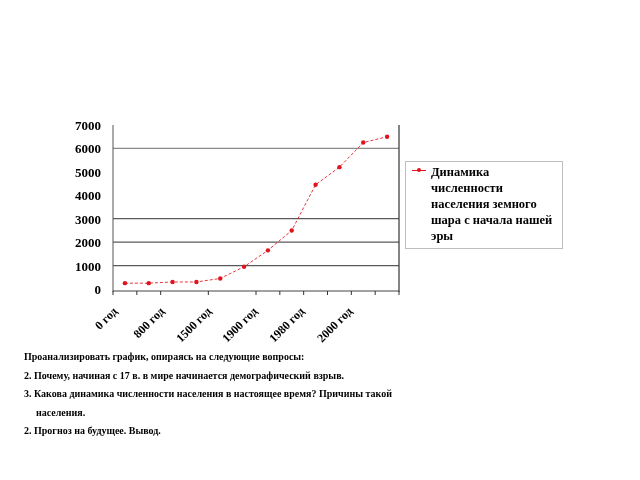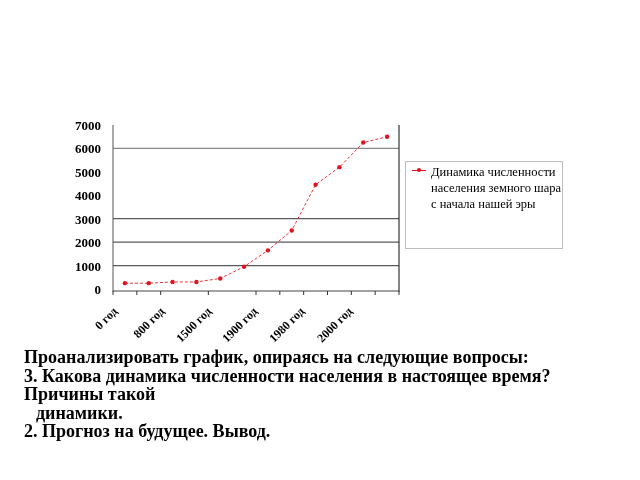--- a/index.html
+++ b/index.html
@@ -8,24 +8,24 @@
   .title { position:absolute; left:40px; top:52px; width:560px; text-align:center;
            font-weight:bold; font-size:15px; line-height:20px; letter-spacing:0.2px; }
   svg.chart { position:absolute; left:0; top:0; }
   .ytick { font-family:"Liberation Serif","DejaVu Serif",serif; font-weight:bold; font-size:13px; }
   .xtick { font-family:"Liberation Serif","DejaVu Serif",serif; font-weight:bold; font-size:12px; }
   .legend { position:absolute; left:405px; top:161px; width:158px; height:88px;
             border:1px solid #bdbdbd; box-sizing:border-box; }
   .legend-marker { position:absolute; left:6px; top:8px; width:14px; height:1px; background:#e0141e; }
   .legend-marker::after { content:""; position:absolute; left:5px; top:-2px; width:4px; height:4px;
                           background:#e0141e; border-radius:50%; }
-  .legend-text { position:absolute; left:25px; top:2px; width:132px; font-weight:normal;
+  .legend-text { position:absolute; left:25px; top:2px; width:132px; font-weight:bold;
                  font-size:12.5px; line-height:16px; }
   .questions { position:absolute; left:24px; top:348px; width:600px; font-weight:bold;
-               font-size:18px; line-height:18.5px; }
+               font-size:10px; line-height:18.5px; }
   .questions .q { margin:0; }
   .questions .indent { padding-left:12px; }
 </style>
 </head>
 <body>
 
 <div class="title">
 </div>
 
 <svg class="chart" width="640" height="480" viewBox="0 0 640 480" xmlns="http://www.w3.org/2000/svg">
@@ -86,16 +86,17 @@
     </g>
 </svg>
 
 <div class="legend">
   <span class="legend-marker"></span>
   <div class="legend-text">Динамика численности населения земного шара с начала нашей эры</div>
 </div>
 
 <div class="questions">
   <p class="q">Проанализировать график, опираясь на следующие вопросы:</p>
+  <p class="q">2. Почему, начиная с 17 в. в мире начинается демографический взрыв.</p>
   <p class="q">3. Какова динамика численности населения в настоящее время? Причины такой</p>
-  <p class="q indent">динамики.</p>
+  <p class="q indent">населения.</p>
   <p class="q">2. Прогноз на будущее. Вывод.</p>
 </div>
 
 </body></html>

